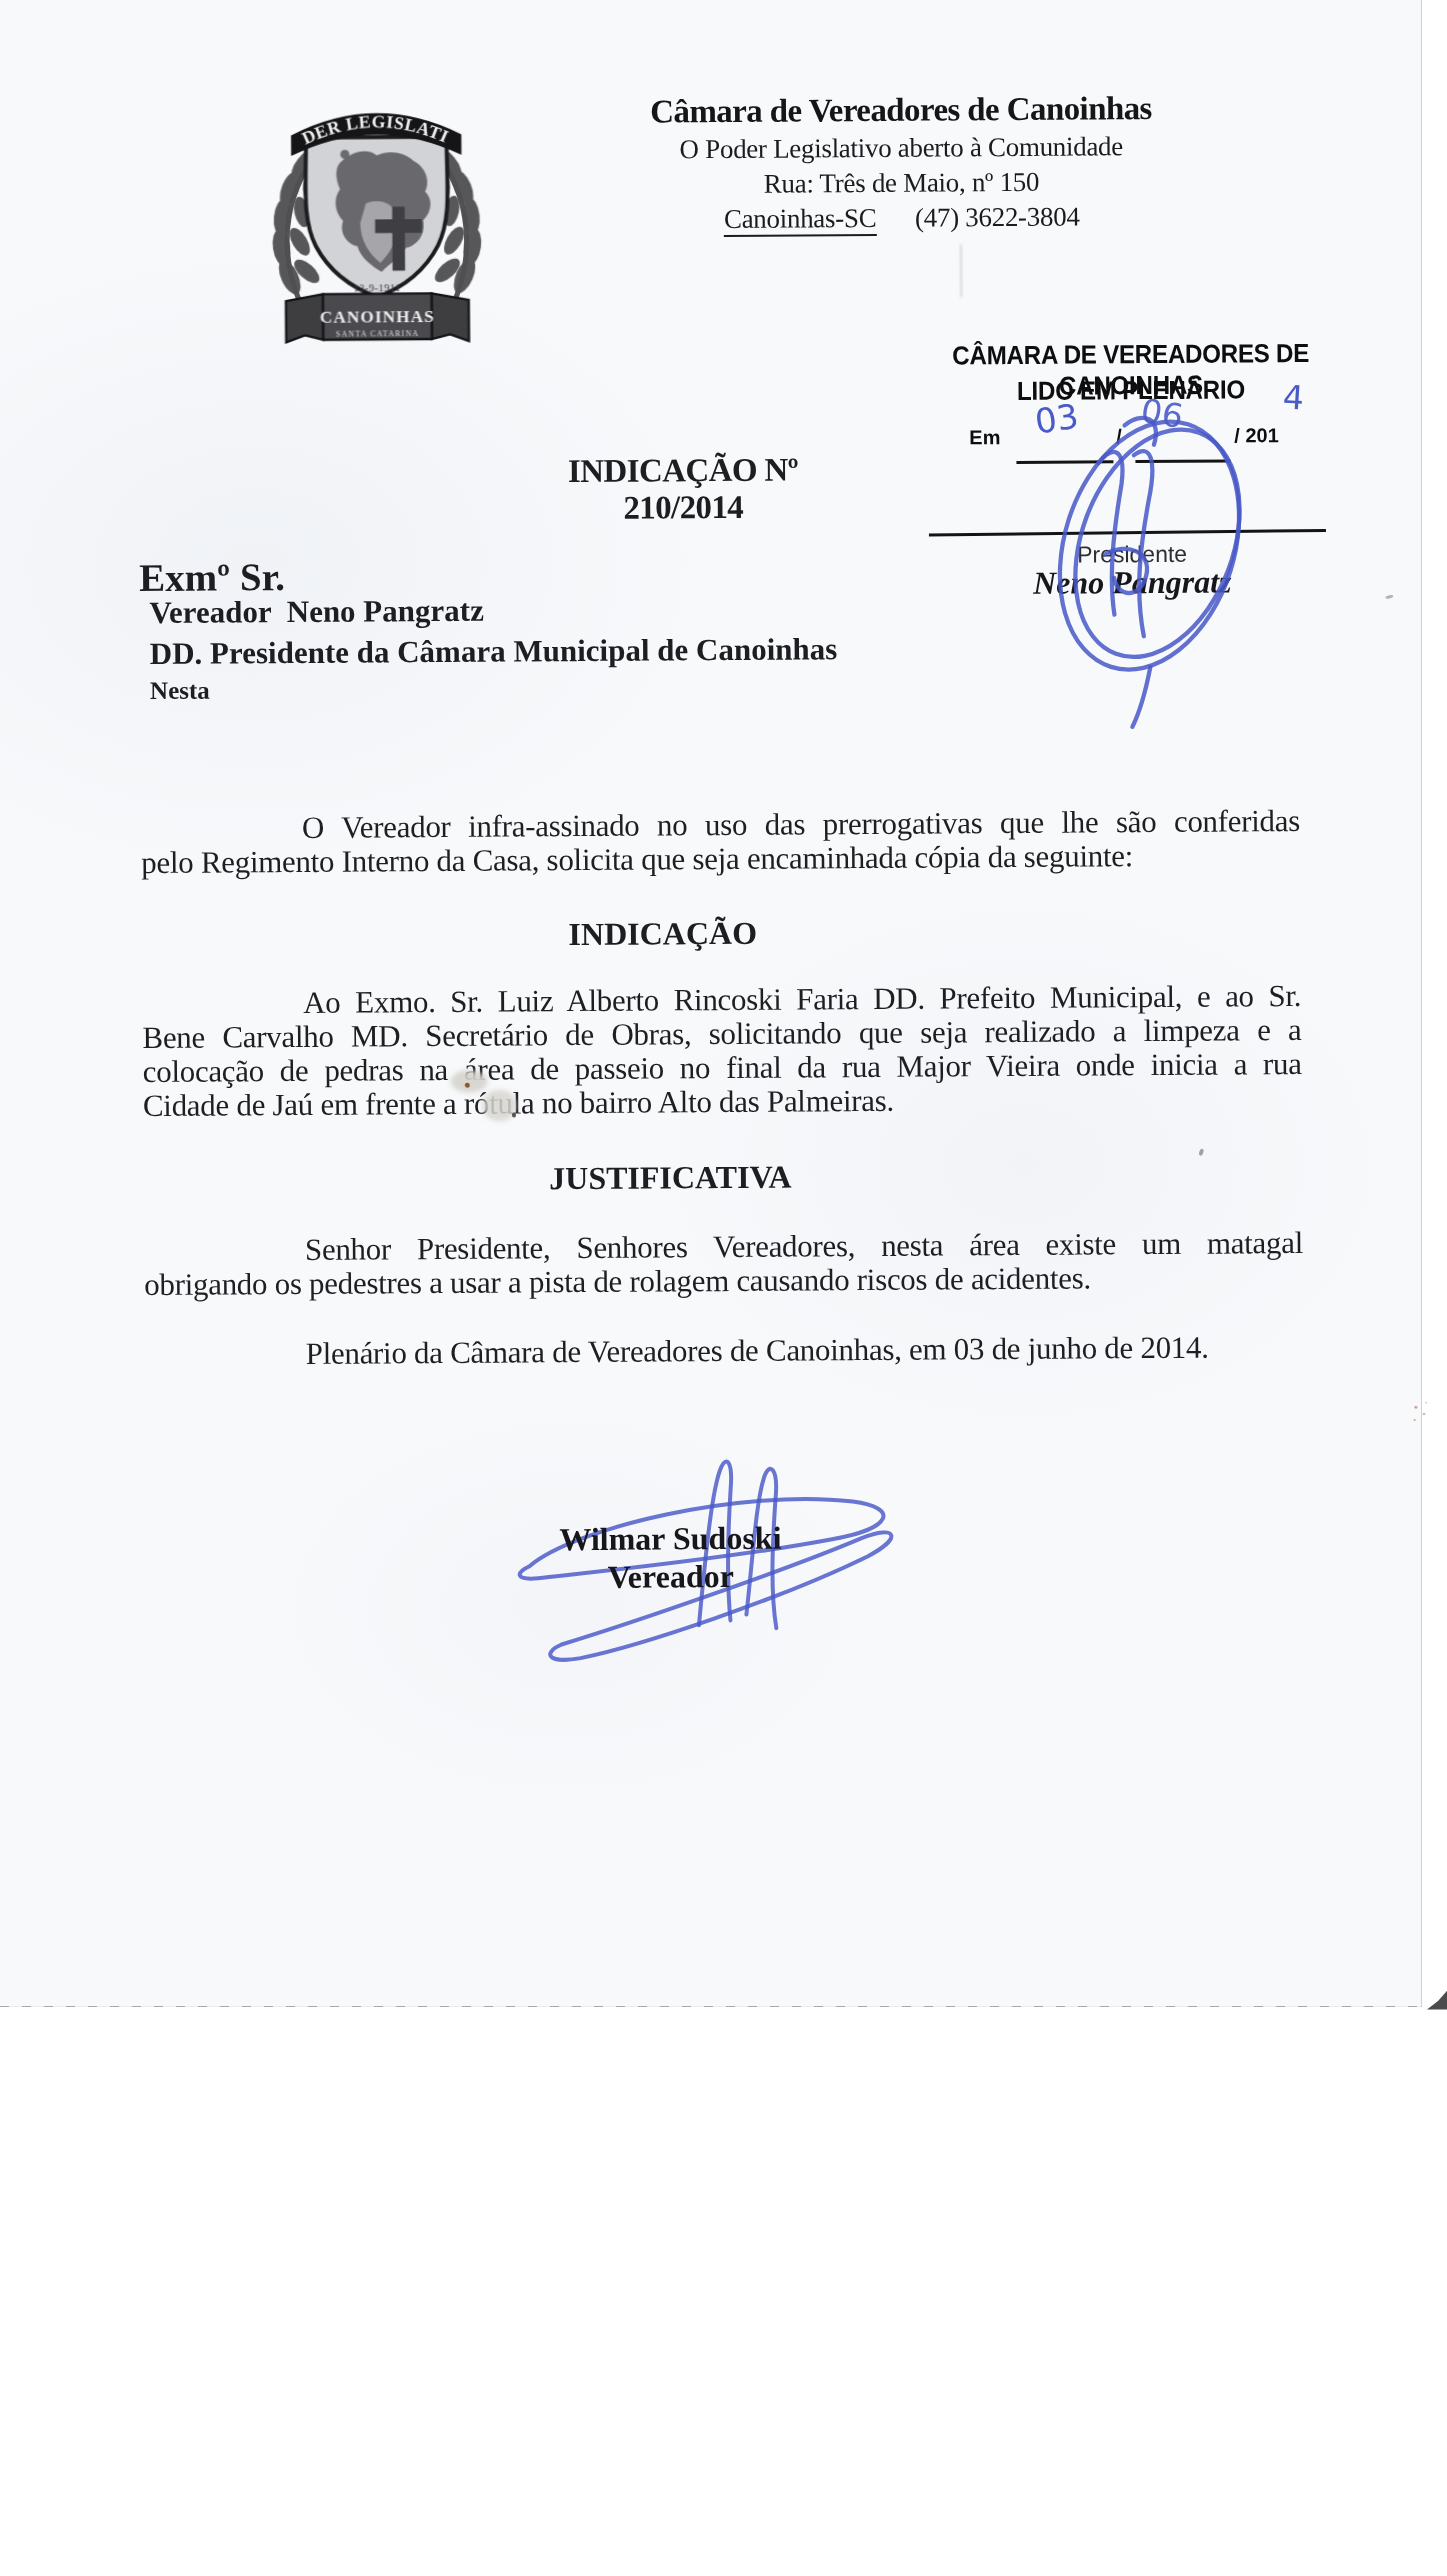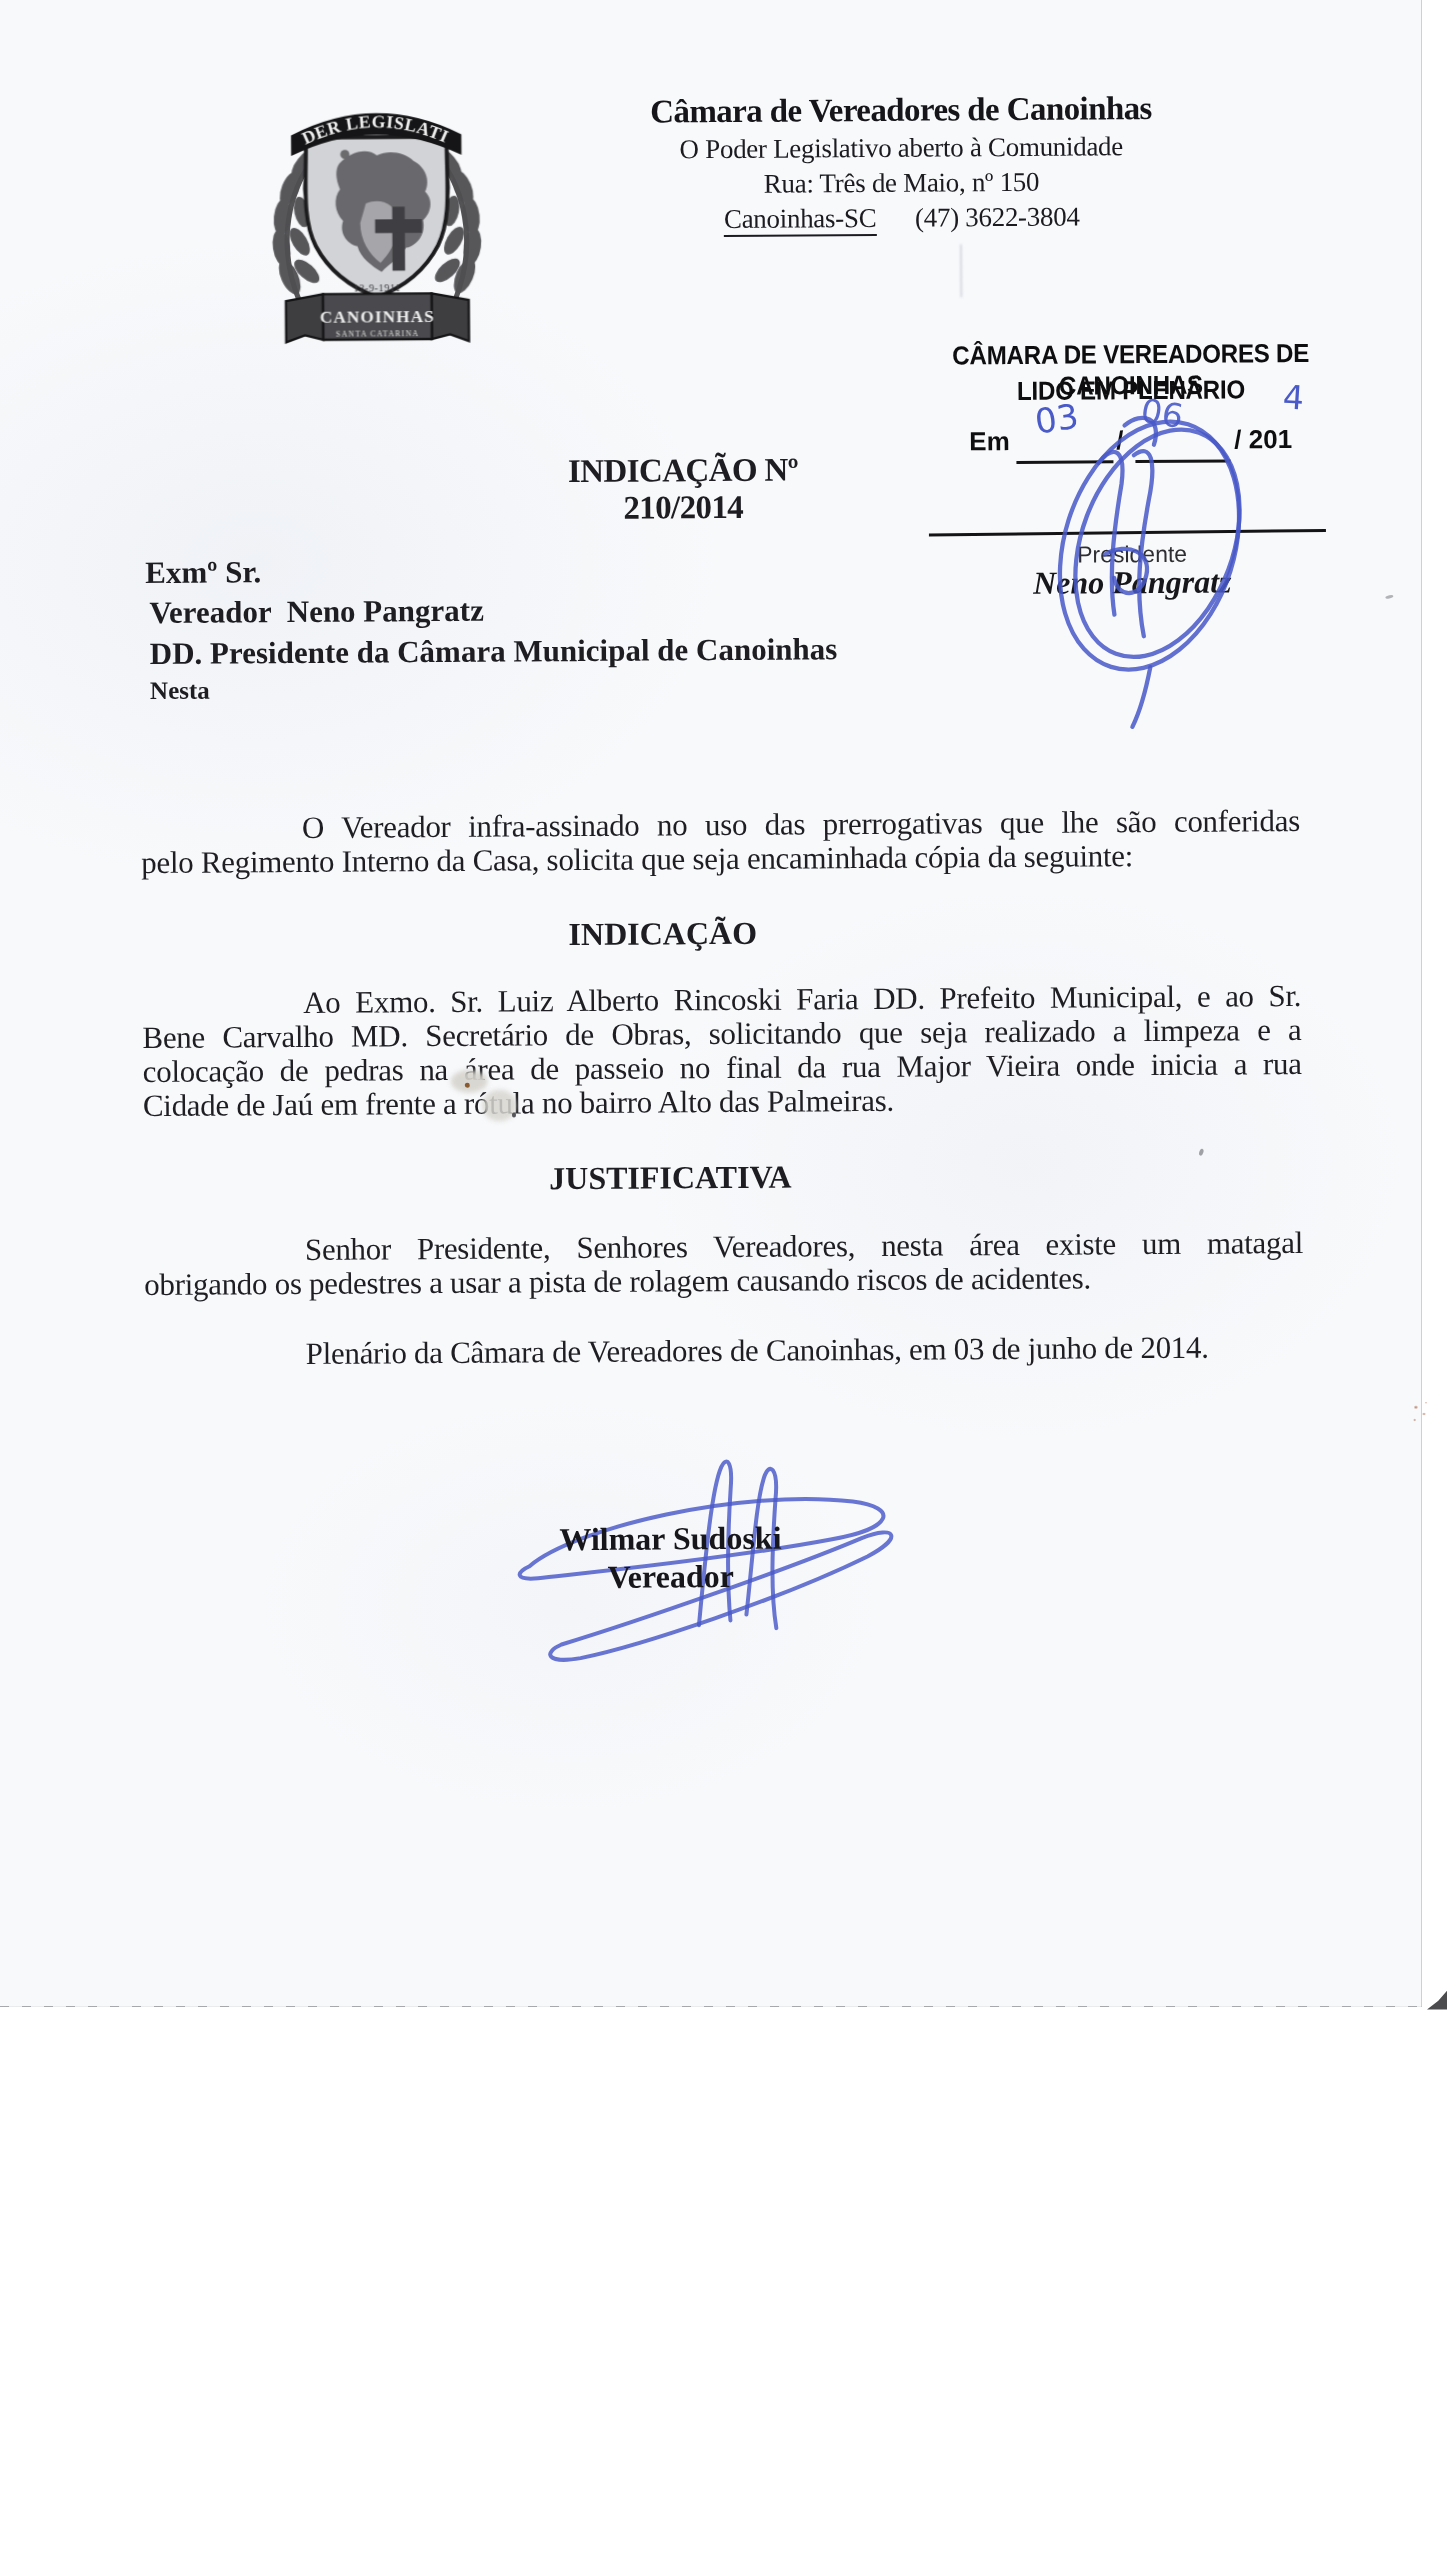--- a/index.html
+++ b/index.html
@@ -18,21 +18,21 @@
   .abs{position:absolute;}
   .serif-b{font-weight:bold;}
   .body-line{font-size:31px;line-height:1.12;letter-spacing:-0.3px;color:#1e1e23;width:1159px;left:142px;}
   .just{text-align:justify;text-align-last:justify;}
   .indent{text-indent:161px;}
   .center{text-align:center;}
   .hdr-org{font-size:33px;font-weight:bold;letter-spacing:-0.6px;color:#16161a;}
   .hdr-sub{font-size:27px;letter-spacing:-0.3px;color:#1b1b20;}
   .stamp{font-family:"Liberation Sans","DejaVu Sans",sans-serif;color:#0e0e10;}
   .stamp-line{font-size:26px;font-weight:bold;letter-spacing:-0.3px;transform:scaleX(.93);transform-origin:center;}
-  .stamp-em{font-size:26px;font-weight:600;}
+  .stamp-em{font-size:20px;font-weight:600;}
   .u-seg{position:absolute;height:2.9px;background:#141416;}
   .hw{font-family:"DejaVu Sans",sans-serif;color:#4a5bc9;}
   .rule{position:absolute;background:#141416;}
   .sig-name{font-size:32px;font-weight:bold;color:#17171b;}
   .underlined{border-bottom:2.3px solid #1b1b20;padding-bottom:1.1px;}
   .pre{white-space:pre;}
   .smudge{position:absolute;border-radius:50%;filter:blur(2.3px);}
   .speck{position:absolute;border-radius:50%;}
 </style>
 </head>
@@ -131,21 +131,21 @@
         <path d="M150,95 C178,62 198,72 190,132 C176,212 166,290 176,360"></path>
         <path d="M212,82 C242,60 252,92 237,162 C222,242 212,318 227,398"></path>
         <path d="M160,255 C200,232 242,252 232,292 C222,332 182,332 176,296"></path>
         <path d="M196,30 C228,4 262,18 247,64"></path>
         <path d="M238,452 C230,492 220,528 206,556"></path>
       </g>
     </svg>
 
     <div class="abs center serif-b" style="left:515px;top:452px;width:343px;font-size:33px;letter-spacing:-0.6px;">INDICAÇÃO Nº 210/2014</div>
 
-    <div class="abs serif-b" style="left:148px;top:551px;font-size:31px;">Exmº Sr.</div>
+    <div class="abs serif-b" style="left:142px;top:551px;font-size:39px;">Exmº Sr.</div>
     <div class="abs serif-b pre" style="left:152px;top:591px;font-size:31px;">Vereador  Neno Pangratz</div>
     <div class="abs serif-b" style="left:152px;top:632px;font-size:31px;">DD. Presidente da Câmara Municipal de Canoinhas</div>
     <div class="abs serif-b" style="left:152px;top:673px;font-size:25px;">Nesta</div>
 
     <div class="abs body-line just indent" style="top:808px;">O Vereador infra-assinado no uso das prerrogativas que lhe são conferidas</div>
     <div class="abs body-line" style="top:842px;">pelo Regimento Interno da Casa, solicita que seja encaminhada cópia da seguinte:</div>
 
     <div class="abs center serif-b" style="left:520px;top:915px;width:286px;font-size:32px;">INDICAÇÃO</div>
 
     <div class="abs body-line just indent" style="top:983px;">Ao Exmo. Sr. Luiz Alberto Rincoski Faria DD. Prefeito Municipal, e ao Sr.</div>

